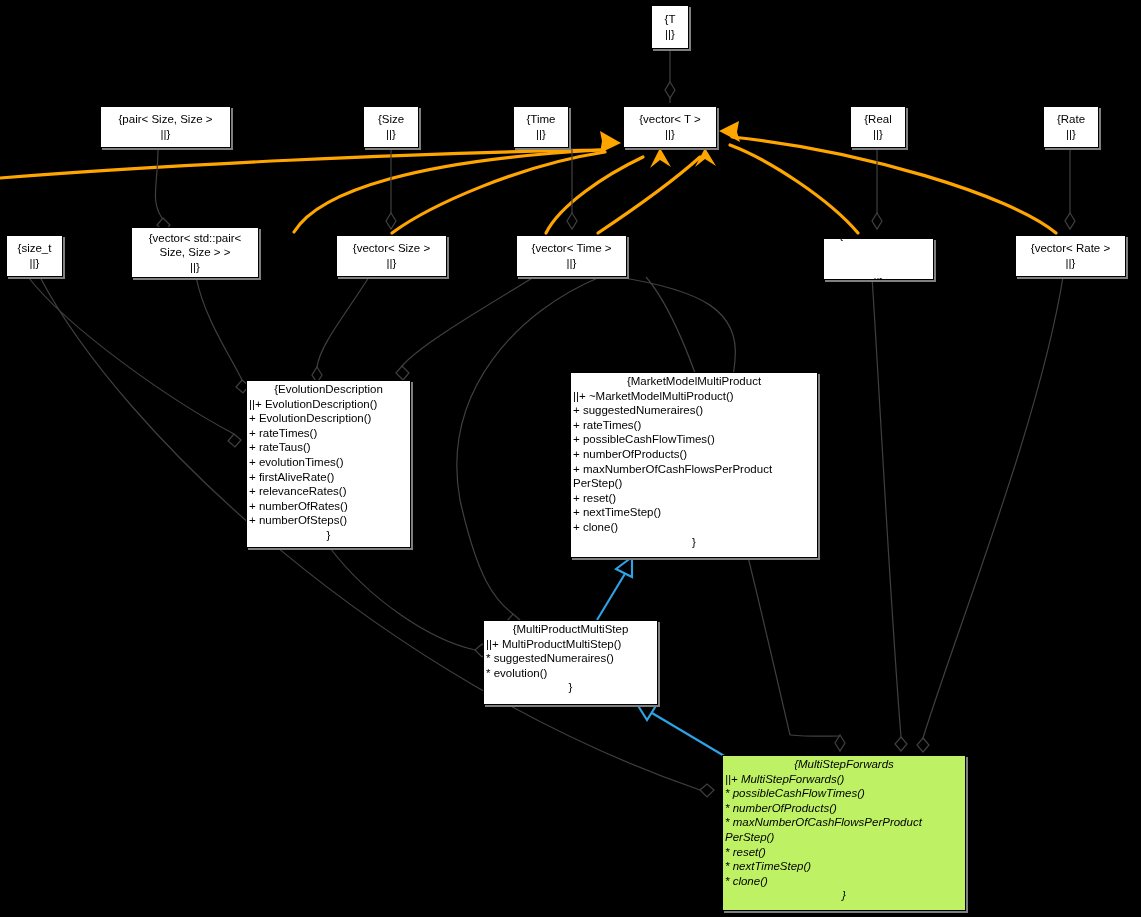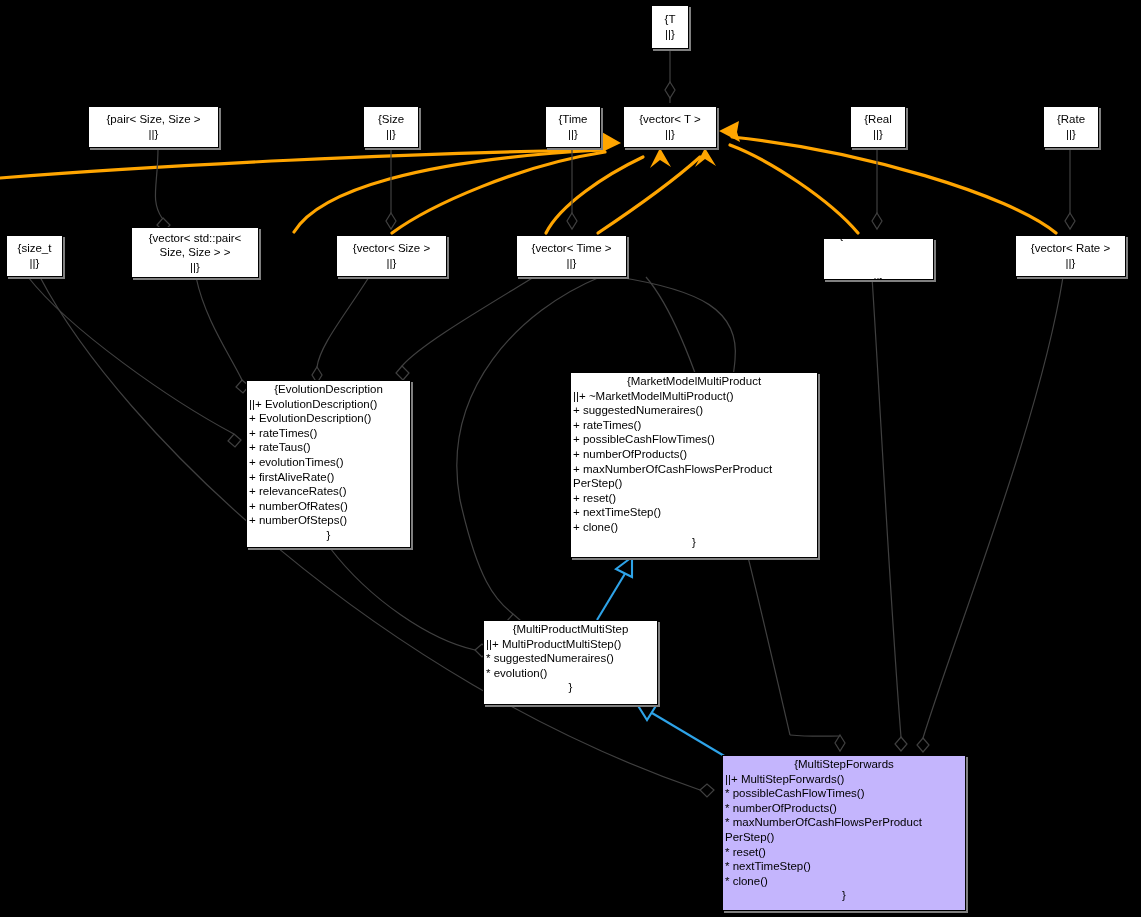--- a/index.html
+++ b/index.html
@@ -58,21 +58,22 @@
     box-sizing: border-box;
     background: #ffffff;
     border: 1px solid #000000;
     box-shadow: 2px 2px 0 0 #808080;
     color: #000000;
     font-size: 11.5px;
     line-height: 14.6px;
     overflow: hidden;
   }
   .node-box.highlight {
-    background: #c4b5fd;
+    background: #bef264;
+    font-style: italic;
   }
   .node-title {
     text-align: center;
     white-space: pre-wrap;
     padding: 1px 3px 0 3px;
   }
   .node-members {
     white-space: pre-wrap;
     padding: 0 2px 0 2px;
     text-align: left;
@@ -173,31 +174,31 @@
 
     <path class="edge-inherit" d="M 726 757 L 652 713"></path>
     <polygon class="arrow-inherit" points="637,704 657,704 647,720"></polygon>
   </svg>
 
   <div class="node-box node-simple" style="left:651px; top:5px; width:38px; height:44px;">
     <span>{T</span>
     <span>||}</span>
   </div>
 
-  <div class="node-box node-simple" style="left:88px; top:106px; width:131px; height:42px;text-align:right;">
+  <div class="node-box node-simple" style="left:100px; top:106px; width:131px; height:42px;text-align:right;">
     <span>{pair&lt; Size, Size &gt;</span>
     <span>||}</span>
   </div>
 
   <div class="node-box node-simple" style="left:363px; top:106px; width:56px; height:42px;">
     <span>{Size</span>
     <span>||}</span>
   </div>
 
-  <div class="node-box node-simple" style="left:545px; top:106px; width:56px; height:42px;justify-content:center;">
+  <div class="node-box node-simple" style="left:513px; top:106px; width:56px; height:42px;justify-content:center;">
     <span>{Time</span>
     <span>||}</span>
   </div>
 
   <div class="node-box node-simple" style="left:623px; top:106px; width:94px; height:42px;text-align:right;">
     <span>{vector&lt; T &gt;</span>
     <span>||}</span>
   </div>
 
   <div class="node-box node-simple" style="left:850px; top:106px; width:56px; height:42px;">

